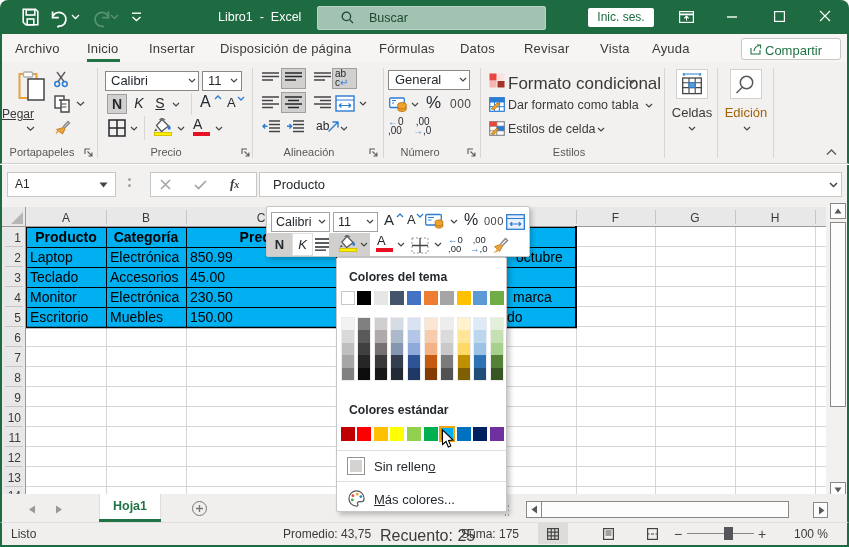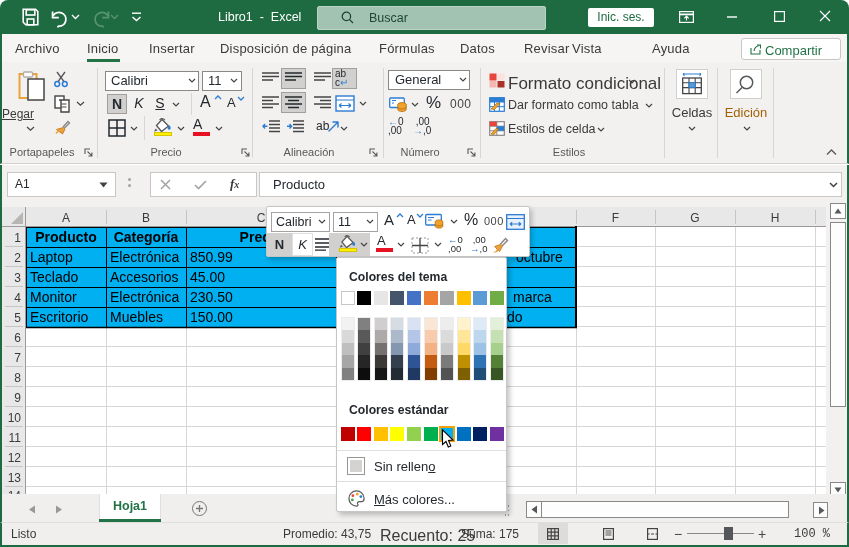--- a/index.html
+++ b/index.html
@@ -62,21 +62,21 @@
 
 <div class="abs" id="tabrow" style="left:0;top:34px;width:849px;height:28px;background:#f7f5f4;border-left:2px solid #1e6b41;border-right:2px solid #1e6b41;"></div>
 <div class="abs" style="left:0;top:41px;width:849px;height:15px;font-size:13px;letter-spacing:0.2px;color:#3b3a39;">
 <span class="abs" style="left:15px;">Archivo</span>
 <span class="abs" style="left:87px;">Inicio</span>
 <span class="abs" style="left:149px;">Insertar</span>
 <span class="abs" style="left:220px;">Disposición de página</span>
 <span class="abs" style="left:379px;">Fórmulas</span>
 <span class="abs" style="left:460px;">Datos</span>
 <span class="abs" style="left:524px;">Revisar</span>
-<span class="abs" style="left:572px;">Vista</span>
+<span class="abs" style="left:600px;">Vista</span>
 <span class="abs" style="left:652px;">Ayuda</span>
 </div>
 <div class="abs" style="left:87px;top:59px;width:33px;height:3px;background:#217346;"></div>
 <div class="abs" style="left:741px;top:38px;width:100px;height:22px;background:#fff;border:1px solid #c8c6c4;border-radius:3px;"></div>
 <svg class="abs" style="left:750px;top:43px;" width="13" height="12" viewBox="0 0 13 12" fill="none" stroke="#217346" stroke-width="1.1">
     <path d="M1 5 v6 h9 v-4"></path>
     <path d="M4 8 c0.5-3 2-5 5.5-5.5"></path>
     <path d="M7 2 h3.5 v3.5"></path>
     <path d="M10.5 2 l-4 4" stroke-width="0"></path>
   </svg>
@@ -461,21 +461,21 @@
     <path d="M3.5 3 h6 M3.5 5 h6 M3.5 7 h6" stroke-width="0.9"></path>
   </svg>
 <svg class="abs" style="left:646px;top:528px;" width="13" height="12" viewBox="0 0 13 12" fill="none" stroke="#444" stroke-width="1.2">
     <rect x="1.6" y="0.6" width="9.8" height="10.8"></rect>
     <path d="M1.6 6 h2 M5 6 h3 M9.5 6 h1.9" stroke-width="1.1"></path>
   </svg>
 <div class="abs" style="left:674px;top:526px;font-size:14px;color:#444;">−</div>
 <div class="abs" style="left:687px;top:533px;width:67px;height:1px;background:#8a8886;"></div>
 <div class="abs" style="left:724px;top:527px;width:9px;height:13px;background:#55565a;"></div>
 <div class="abs" style="left:758px;top:526px;font-size:14px;color:#444;">+</div>
-<div class="abs" style="left:794px;top:527px;font-size:12px;color:#3b3a39;font-family:Liberation Mono, monospace;">100 %</div>
+<div class="abs" style="left:794px;top:527px;font-size:12px;color:#3b3a39;">100 %</div>
 <div class="abs" style="left:0;top:545px;width:849px;height:2px;background:#1e6b41;"></div>
 
 <div class="abs" id="minibar" style="left:266px;top:206px;width:264px;height:51px;background:#fff;border:1px solid #c8c6c4;border-radius:2px;box-shadow:2px 3px 5px rgba(0,0,0,0.22);"></div>
 <div class="abs" style="left:271px;top:212px;width:59px;height:20px;background:#fff;border:1px solid #a5a3a1;font-size:12.5px;color:#24292e;line-height:18px;padding-left:4px;">Calibri</div>
 <svg class="abs" style="left:318px;top:219px;" width="8" height="6" viewBox="0 0 8 6" fill="none" stroke="#444" stroke-width="1.2">
     <path d="M1 1 l3 3 L7 1"></path>
   </svg>
 <div class="abs" style="left:333px;top:212px;width:45px;height:20px;background:#fff;border:1px solid #a5a3a1;font-size:12.5px;color:#24292e;line-height:18px;padding-left:4px;">11</div>
 <svg class="abs" style="left:366px;top:219px;" width="8" height="6" viewBox="0 0 8 6" fill="none" stroke="#444" stroke-width="1.2">
     <path d="M1 1 l3 3 L7 1"></path>

